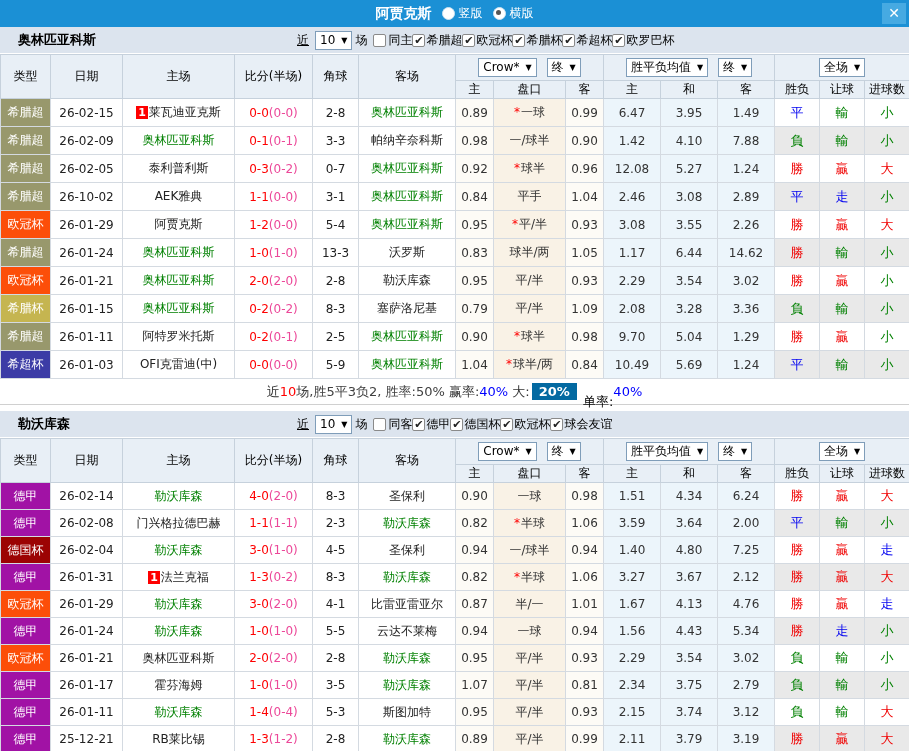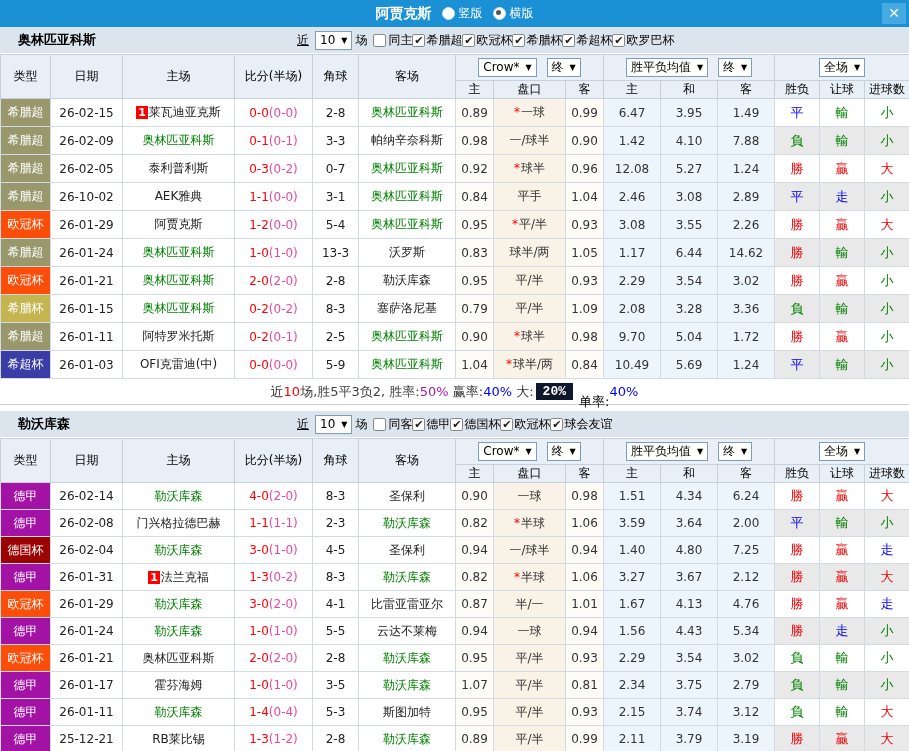--- a/index.html
+++ b/index.html
@@ -304,21 +304,21 @@
           <td>26-01-11</td>
           <td><span>阿特罗米托斯</span></td>
           <td><span class="ft">0-2</span><span class="ht">(0-1)</span></td>
           <td>2-5</td>
           <td><span class="green">奥林匹亚科斯</span></td>
           <td class="ah">0.90</td>
           <td class="ahline"><span class="star">*</span><span>球半</span></td>
           <td class="ah">0.98</td>
           <td class="eu">9.70</td>
           <td class="eu">5.04</td>
-          <td class="eu">1.72</td>
+          <td class="eu">1.29</td>
           <td class="verdict" style="color: rgb(240, 0, 0);">勝</td>
           <td class="verdict" style="color: rgb(240, 0, 0);">贏</td>
           <td class="verdict" style="color: rgb(0, 128, 0);">小</td>
         </tr>
         <tr>
           <td class="league" style="background: rgb(60, 60, 166);">希超杯</td>
           <td>26-01-03</td>
           <td><span>OFI克雷迪(中)</span></td>
           <td><span class="ft">0-0</span><span class="ht">(0-0)</span></td>
           <td>5-9</td>
@@ -332,25 +332,25 @@
           <td class="verdict alt" style="color: rgb(0, 0, 240);">平</td>
           <td class="verdict alt" style="color: rgb(0, 128, 0);">輸</td>
           <td class="verdict alt" style="color: rgb(0, 128, 0);">小</td>
         </tr>
       </tbody>
   </table>
   <div class="summary">
       <span style="color: rgb(51, 51, 51);">近</span>
       <span style="color: rgb(255, 0, 0);">10</span>
       <span style="color: #404040;">场,胜5平3负2, 胜率:</span>
-      <span style="color: #a21caf;">50%</span>
+      <span style="color: #404040;">50%</span>
       <span style="color: rgb(51, 51, 51);"> 赢率:</span>
       <span style="color: rgb(0, 0, 255);">40%</span>
       <span style="color: rgb(51, 51, 51);"> 大:</span>
-      <span class="hl" style="color: rgb(255, 255, 255); background: #0f172a; font-family: Liberation Mono, monospace;">20%</span>
+      <span class="hl" style="color: rgb(255, 255, 255); background: #0369a1;">20%</span>
       <span style="color: #000000; margin-top: 21px;"> 单率:</span>
       <span style="color: rgb(0, 0, 255);">40%</span>
     </div>
 </div>
 
 <div>
   <div class="team-row">
     <span class="team-name">勒沃库森</span>
     <span class="filters">
       <span class="u">近</span>

